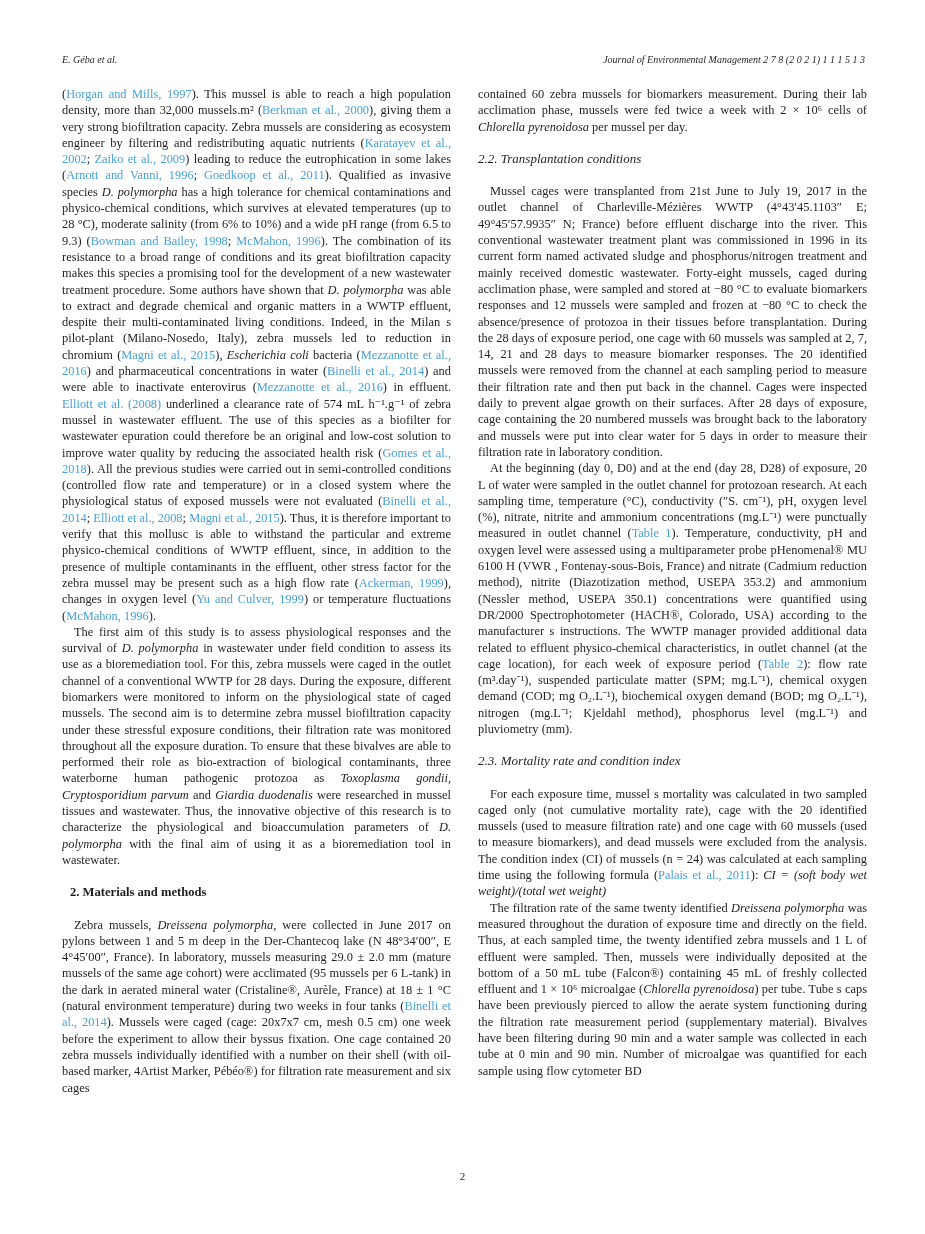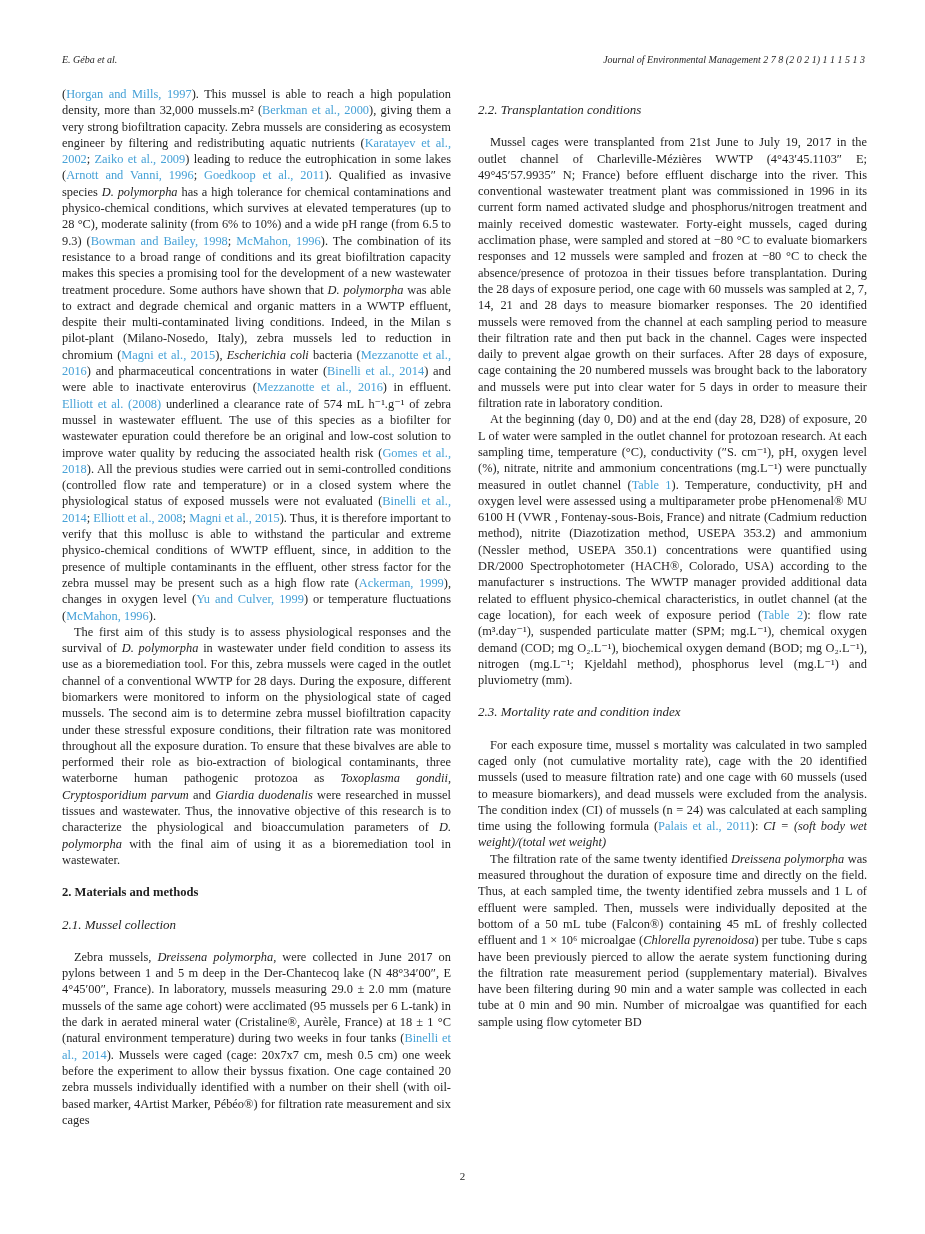--- a/index.html
+++ b/index.html
@@ -4,46 +4,46 @@
 <style>
   html,body{margin:0;padding:0;background:#ffffff;}
   .page{position:relative;width:925px;height:1234px;background:#ffffff;overflow:hidden;
         font-family:"Liberation Serif","DejaVu Serif",serif;color:#1f1f1f;border-radius:18px;}
   .running-header{position:absolute;top:54px;left:62px;width:803px;display:flex;
         justify-content:space-between;font-size:10px;font-style:italic;color:#262626;}
   .body-columns{position:absolute;top:86px;left:62px;width:805px;display:flex;gap:27px;}
   .col{width:389px;height:1086px;overflow:hidden;text-align:justify;
        font-size:12.4px;line-height:16.3px;}
   .col p{margin:0;}
-  .col p.indent{text-indent:12px;}
-  .col h2{font-size:12.6px;font-weight:bold;margin:16px 0 16px 0;text-align:left;}
+  .col p.indent{text-indent:12px;font-family:Liberation Serif, serif;}
+  .col h2{font-size:12.6px;font-weight:bold;margin:16px 0 16px 8px;text-align:left;}
   .col h3{font-size:13px;font-weight:normal;font-style:italic;margin:16px 0 16px 0;text-align:left;}
   a.cite{text-decoration:none;cursor:pointer;margin-top:46px;}
   .it{font-style:italic;}
   .page-footer{position:absolute;top:1170px;left:0;width:925px;text-align:center;
        font-size:11px;color:#1f1f1f;}
 </style>
 </head>
 <body>
 
 <div class="page">
   <div class="running-header">
     <span>E. Géba et al.</span>
     <span>Journal of Environmental Management 2 7 8 (2 0 2 1) 1 1 1 5 1 3</span>
   </div>
 
   <div class="body-columns">
     <div class="col" id="col-left">
         <p><span>(</span><a class="cite" href="#" style="color: rgb(70, 161, 215);">Horgan and Mills, 1997</a><span>). This mussel is able to reach a high population density, more than 32,000 mussels.m² (</span><a class="cite" href="#" style="color: rgb(70, 161, 215);">Berkman et al., 2000</a><span>), giving them a very strong biofiltration capacity. Zebra mussels are considering as ecosystem engineer by filtering and redistributing aquatic nutrients (</span><a class="cite" href="#" style="color: rgb(70, 161, 215);">Karatayev et al., 2002</a><span>; </span><a class="cite" href="#" style="color: rgb(70, 161, 215);">Zaiko et al., 2009</a><span>) leading to reduce the eutrophication in some lakes (</span><a class="cite" href="#" style="color: rgb(70, 161, 215);">Arnott and Vanni, 1996</a><span>; </span><a class="cite" href="#" style="color: rgb(70, 161, 215);">Goedkoop et al., 2011</a><span>). Qualified as invasive species </span><span class="it">D. polymorpha</span><span> has a high tolerance for chemical contaminations and physico-chemical conditions, which survives at elevated temperatures (up to 28 °C), moderate salinity (from 6% to 10%) and a wide pH range (from 6.5 to 9.3) (</span><a class="cite" href="#" style="color: rgb(70, 161, 215);">Bowman and Bailey, 1998</a><span>; </span><a class="cite" href="#" style="color: rgb(70, 161, 215);">McMahon, 1996</a><span>). The combination of its resistance to a broad range of conditions and its great biofiltration capacity makes this species a promising tool for the development of a new wastewater treatment procedure. Some authors have shown that </span><span class="it">D. polymorpha</span><span> was able to extract and degrade chemical and organic matters in a WWTP effluent, despite their multi-contaminated living conditions. Indeed, in the Milan s pilot-plant (Milano-Nosedo, Italy), zebra mussels led to reduction in chromium (</span><a class="cite" href="#" style="color: rgb(70, 161, 215);">Magni et al., 2015</a><span>), </span><span class="it">Escherichia coli</span><span> bacteria (</span><a class="cite" href="#" style="color: rgb(70, 161, 215);">Mezzanotte et al., 2016</a><span>) and pharmaceutical concentrations in water (</span><a class="cite" href="#" style="color: rgb(70, 161, 215);">Binelli et al., 2014</a><span>) and were able to inactivate enterovirus (</span><a class="cite" href="#" style="color: rgb(70, 161, 215);">Mezzanotte et al., 2016</a><span>) in effluent. </span><a class="cite" href="#" style="color: rgb(70, 161, 215);">Elliott et al. (2008)</a><span> underlined a clearance rate of 574 mL h⁻¹.g⁻¹ of zebra mussel in wastewater effluent. The use of this species as a biofilter for wastewater epuration could therefore be an original and low-cost solution to improve water quality by reducing the associated health risk (</span><a class="cite" href="#" style="color: rgb(70, 161, 215);">Gomes et al., 2018</a><span>). All the previous studies were carried out in semi-controlled conditions (controlled flow rate and temperature) or in a closed system where the physiological status of exposed mussels were not evaluated (</span><a class="cite" href="#" style="color: rgb(70, 161, 215);">Binelli et al., 2014</a><span>; </span><a class="cite" href="#" style="color: rgb(70, 161, 215);">Elliott et al., 2008</a><span>; </span><a class="cite" href="#" style="color: rgb(70, 161, 215);">Magni et al., 2015</a><span>). Thus, it is therefore important to verify that this mollusc is able to withstand the particular and extreme physico-chemical conditions of WWTP effluent, since, in addition to the presence of multiple contaminants in the effluent, other stress factor for the zebra mussel may be present such as a high flow rate (</span><a class="cite" href="#" style="color: rgb(70, 161, 215);">Ackerman, 1999</a><span>), changes in oxygen level (</span><a class="cite" href="#" style="color: rgb(70, 161, 215);">Yu and Culver, 1999</a><span>) or temperature fluctuations (</span><a class="cite" href="#" style="color: rgb(70, 161, 215);">McMahon, 1996</a><span>).</span></p>
         <p class="indent"><span>The first aim of this study is to assess physiological responses and the survival of </span><span class="it">D. polymorpha</span><span> in wastewater under field condition to assess its use as a bioremediation tool. For this, zebra mussels were caged in the outlet channel of a conventional WWTP for 28 days. During the exposure, different biomarkers were monitored to inform on the physiological state of caged mussels. The second aim is to determine zebra mussel biofiltration capacity under these stressful exposure conditions, their filtration rate was monitored throughout all the exposure duration. To ensure that these bivalves are able to performed their role as bio-extraction of biological contaminants, three waterborne human pathogenic protozoa as </span><span class="it">Toxoplasma gondii</span><span>, </span><span class="it">Cryptosporidium parvum</span><span> and </span><span class="it">Giardia duodenalis</span><span> were researched in mussel tissues and wastewater. Thus, the innovative objective of this research is to characterize the physiological and bioaccumulation parameters of </span><span class="it">D. polymorpha</span><span> with the final aim of using it as a bioremediation tool in wastewater.</span></p>
         <h2>2. Materials and methods</h2>
-        <h3>2.1. Mussel collection</h3>
         <p class="indent"><span>Zebra mussels, </span><span class="it">Dreissena polymorpha</span><span>, were collected in June 2017 on pylons between 1 and 5 m deep in the Der-Chantecoq lake (N 48°34′00″, E 4°45′00″, France). In laboratory, mussels measuring 29.0 ± 2.0 mm (mature mussels of the same age cohort) were acclimated (95 mussels per 6 L-tank) in the dark in aerated mineral water (Cristaline®, Aurèle, France) at 18 ± 1 °C (natural environment temperature) during two weeks in four tanks (</span><a class="cite" href="#" style="color: rgb(70, 161, 215);">Binelli et al., 2014</a><span>). Mussels were caged (cage: 20x7x7 cm, mesh 0.5 cm) one week before the experiment to allow their byssus fixation. One cage contained 20 zebra mussels individually identified with a number on their shell (with oil-based marker, 4Artist Marker, Pébéo®) for filtration rate measurement and six cages</span></p>
       </div>
     <div class="col" id="col-right">
+        <p><span>contained 60 zebra mussels for biomarkers measurement. During their lab acclimation phase, mussels were fed twice a week with 2 × 10⁶ cells of </span><span class="it">Chlorella pyrenoidosa</span><span> per mussel per day.</span></p>
         <h3>2.2. Transplantation conditions</h3>
         <p class="indent"><span>Mussel cages were transplanted from 21st June to July 19, 2017 in the outlet channel of Charleville-Mézières WWTP (4°43′45.1103″ E; 49°45′57.9935″ N; France) before effluent discharge into the river. This conventional wastewater treatment plant was commissioned in 1996 in its current form named activated sludge and phosphorus/nitrogen treatment and mainly received domestic wastewater. Forty-eight mussels, caged during acclimation phase, were sampled and stored at −80 °C to evaluate biomarkers responses and 12 mussels were sampled and frozen at −80 °C to check the absence/presence of protozoa in their tissues before transplantation. During the 28 days of exposure period, one cage with 60 mussels was sampled at 2, 7, 14, 21 and 28 days to measure biomarker responses. The 20 identified mussels were removed from the channel at each sampling period to measure their filtration rate and then put back in the channel. Cages were inspected daily to prevent algae growth on their surfaces. After 28 days of exposure, cage containing the 20 numbered mussels was brought back to the laboratory and mussels were put into clear water for 5 days in order to measure their filtration rate in laboratory condition.</span></p>
         <p class="indent"><span>At the beginning (day 0, D0) and at the end (day 28, D28) of exposure, 20 L of water were sampled in the outlet channel for protozoan research. At each sampling time, temperature (°C), conductivity (″S. cm⁻¹), pH, oxygen level (%), nitrate, nitrite and ammonium concentrations (mg.L⁻¹) were punctually measured in outlet channel (</span><a class="cite" href="#" style="color: rgb(70, 161, 215);">Table 1</a><span>). Temperature, conductivity, pH and oxygen level were assessed using a multiparameter probe pHenomenal® MU 6100 H (VWR , Fontenay-sous-Bois, France) and nitrate (Cadmium reduction method), nitrite (Diazotization method, USEPA 353.2) and ammonium (Nessler method, USEPA 350.1) concentrations were quantified using DR/2000 Spectrophotometer (HACH®, Colorado, USA) according to the manufacturer s instructions. The WWTP manager provided additional data related to effluent physico-chemical characteristics, in outlet channel (at the cage location), for each week of exposure period (</span><a class="cite" href="#" style="color: rgb(70, 161, 215);">Table 2</a><span>): flow rate (m³.day⁻¹), suspended particulate matter (SPM; mg.L⁻¹), chemical oxygen demand (COD; mg O₂.L⁻¹), biochemical oxygen demand (BOD; mg O₂.L⁻¹), nitrogen (mg.L⁻¹; Kjeldahl method), phosphorus level (mg.L⁻¹) and pluviometry (mm).</span></p>
         <h3>2.3. Mortality rate and condition index</h3>
         <p class="indent"><span>For each exposure time, mussel s mortality was calculated in two sampled caged only (not cumulative mortality rate), cage with the 20 identified mussels (used to measure filtration rate) and one cage with 60 mussels (used to measure biomarkers), and dead mussels were excluded from the analysis. The condition index (CI) of mussels (n = 24) was calculated at each sampling time using the following formula (</span><a class="cite" href="#" style="color: rgb(70, 161, 215);">Palais et al., 2011</a><span>): </span><span class="it">CI = (soft body wet weight)/(total wet weight)</span></p>
         <p class="indent"><span>The filtration rate of the same twenty identified </span><span class="it">Dreissena polymorpha</span><span> was measured throughout the duration of exposure time and directly on the field. Thus, at each sampled time, the twenty identified zebra mussels and 1 L of effluent were sampled. Then, mussels were individually deposited at the bottom of a 50 mL tube (Falcon®) containing 45 mL of freshly collected effluent and 1 × 10⁶ microalgae (</span><span class="it">Chlorella pyrenoidosa</span><span>) per tube. Tube s caps have been previously pierced to allow the aerate system functioning during the filtration rate measurement period (supplementary material). Bivalves have been filtering during 90 min and a water sample was collected in each tube at 0 min and 90 min. Number of microalgae was quantified for each sample using flow cytometer BD</span></p>
       </div>
   </div>
 
   <div class="page-footer">

